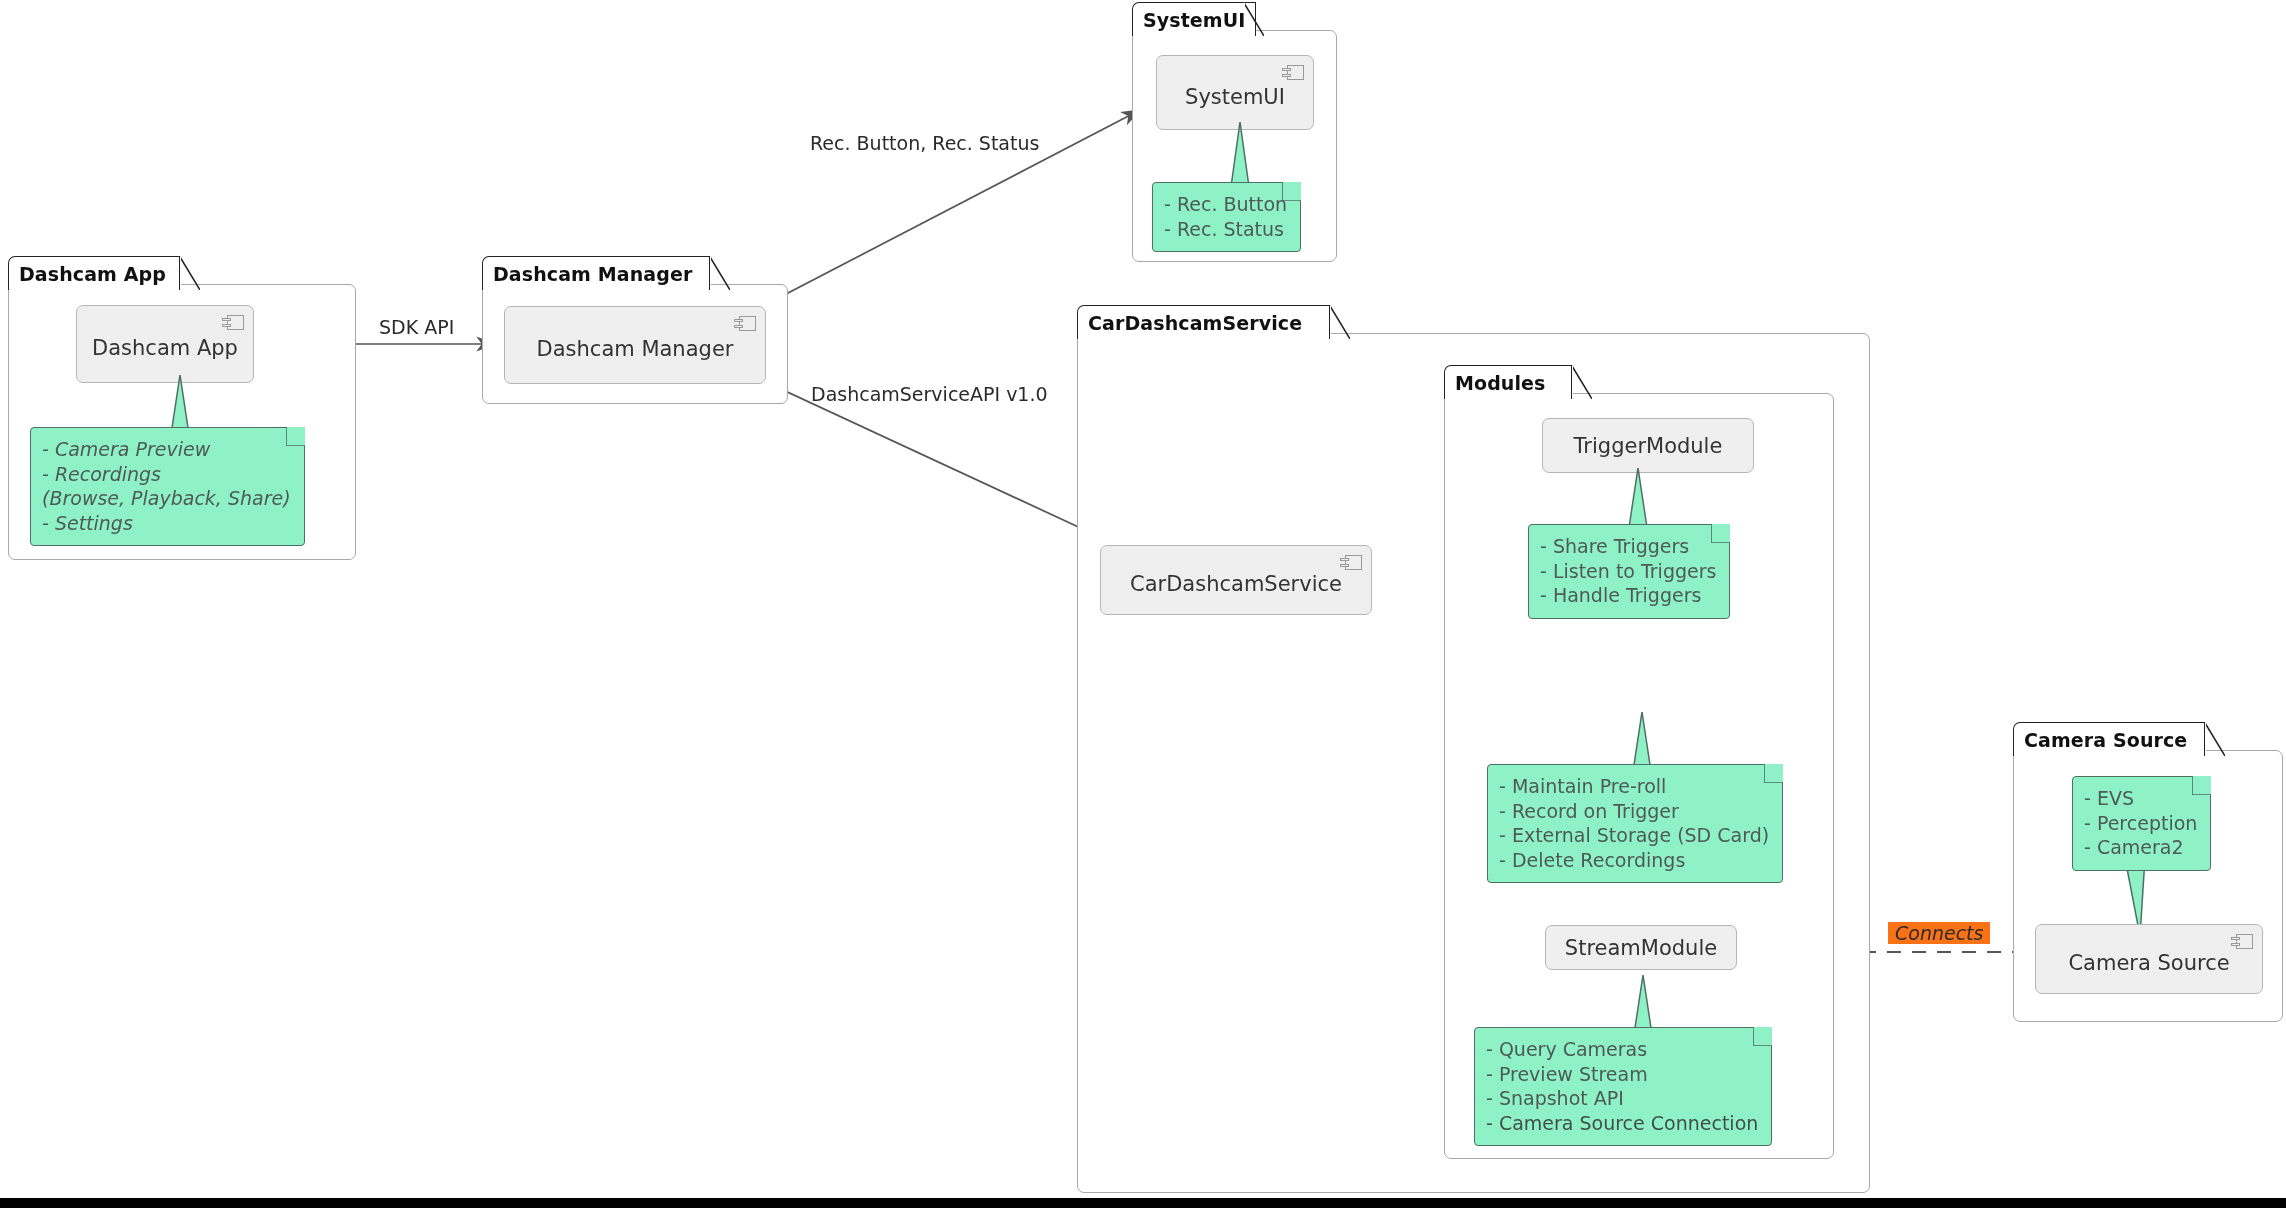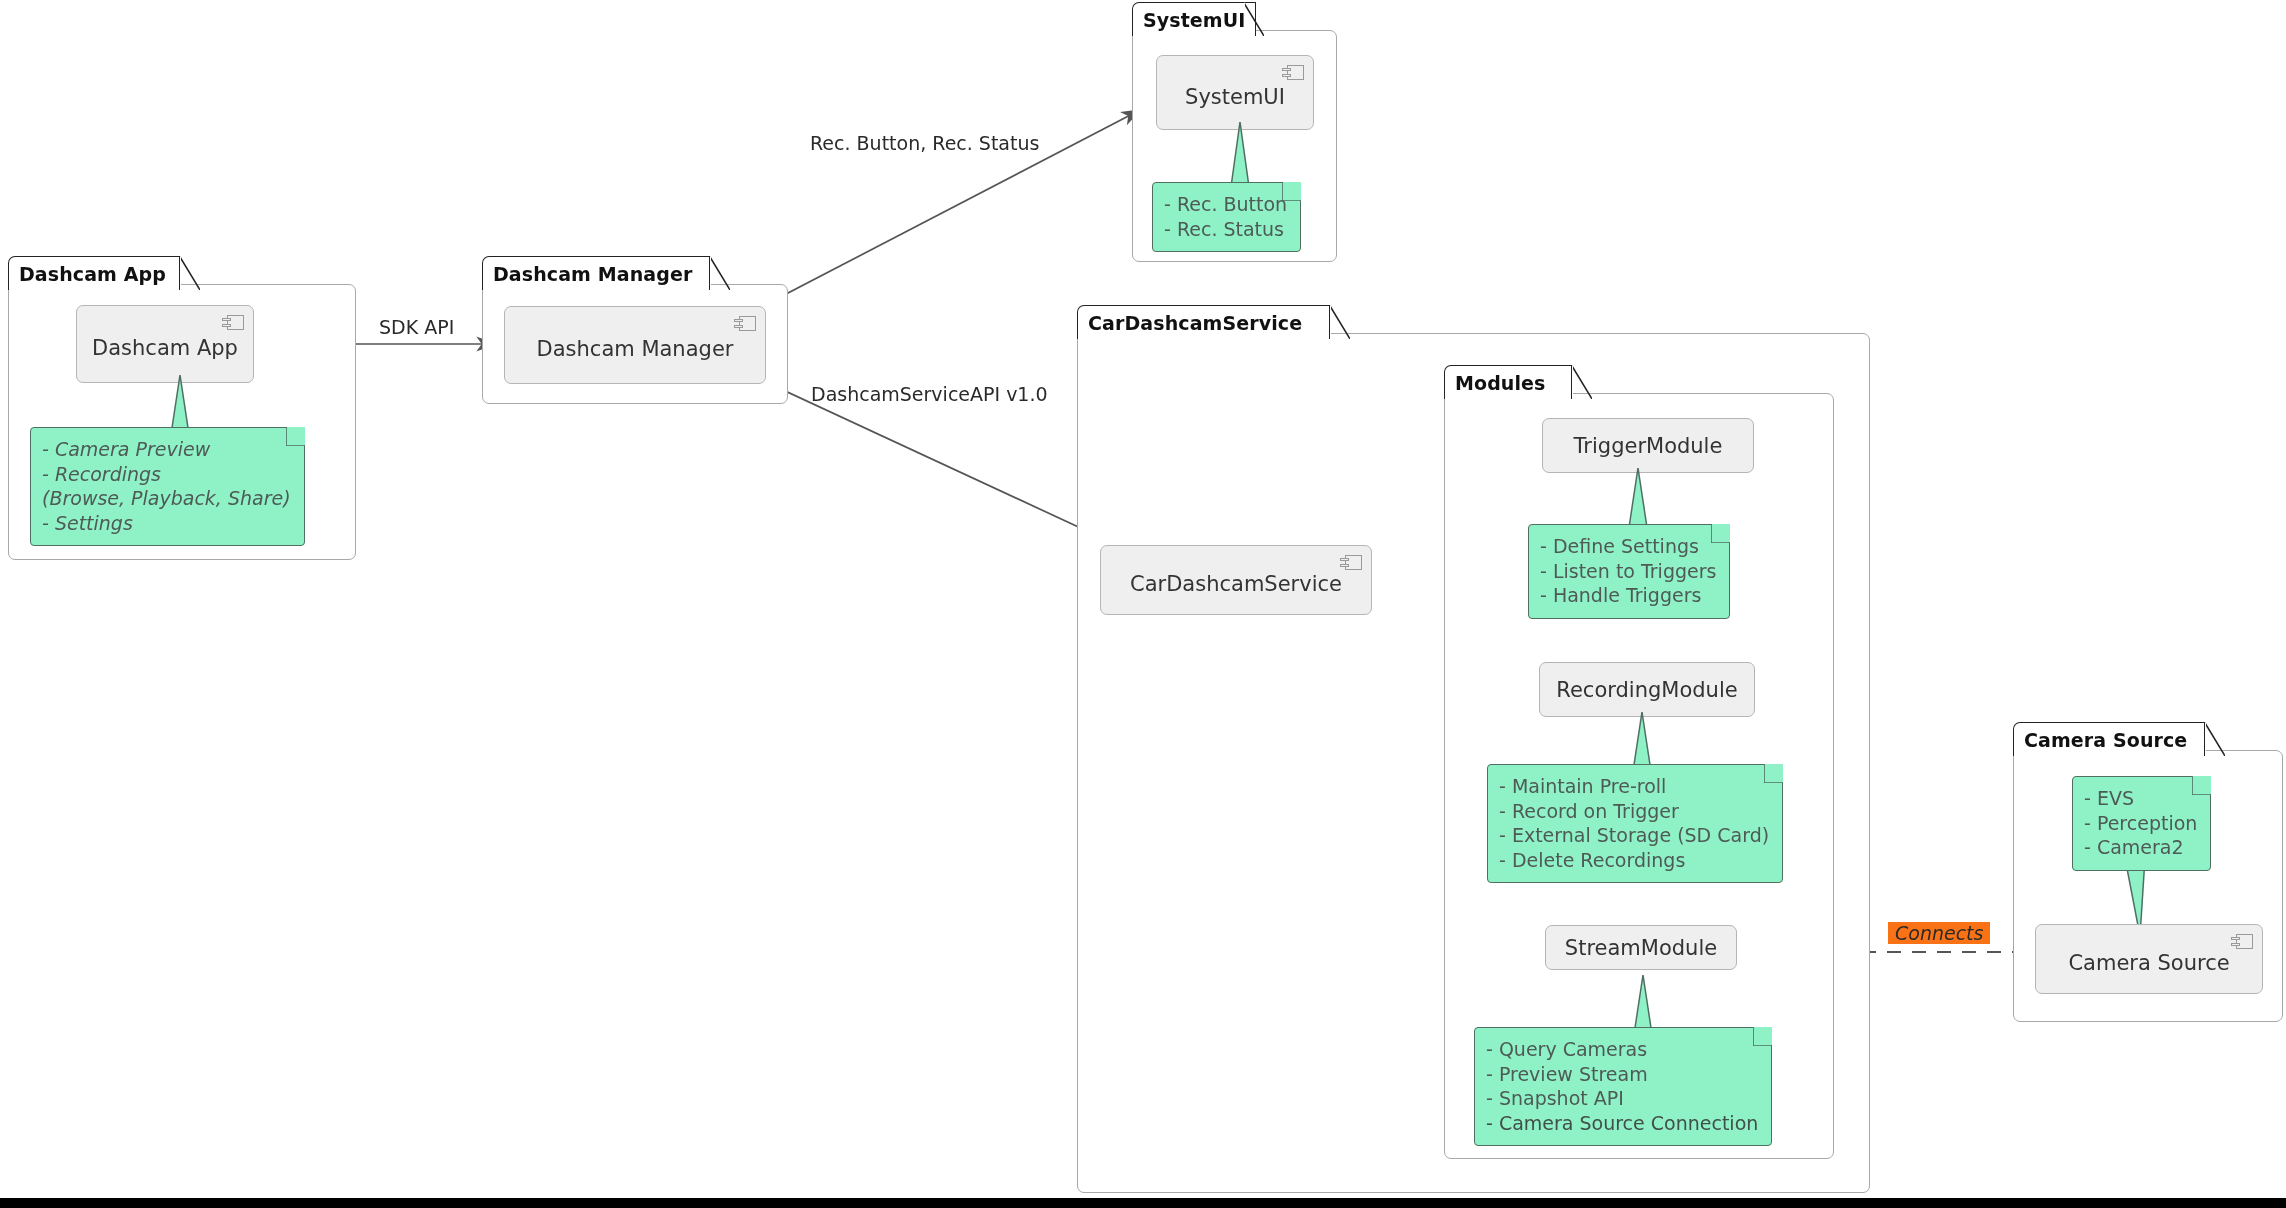--- a/index.html
+++ b/index.html
@@ -295,28 +295,25 @@
     <span class="comp-label" style="padding-top:0;">TriggerModule</span>
   </div>
   <svg style="position:absolute; left:1608px; top:468px; width:60px; height:66px;" viewBox="0 0 60 66">
     <path d="M20,66 L30,0 L40,66 Z" fill="#8ff2c6" stroke="#4f6f63" stroke-width="1.5"></path>
   </svg>
   <div class="note" style="left:1528px; top:524px;">
     <svg class="note-fold" viewBox="0 0 19 19">
       <path d="M0,0 L19,19 L19,0 Z" fill="#8ff2c6"></path>
       <path d="M0,0 L0,19 L19,19" fill="none" stroke="#4f6f63" stroke-width="1.6"></path>
     </svg>
-    <div class="note-line">- Define Settings</div>
+    <div class="note-line">- Share Triggers</div>
     <div class="note-line">- Listen to Triggers</div>
     <div class="note-line">- Handle Triggers</div>
   </div>
 
-  <div class="comp" style="left:1539px; top:662px; width:216px; height:55px;">
-    <span class="comp-label" style="padding-top:0;">RecordingModule</span>
-  </div>
   <svg style="position:absolute; left:1612px; top:712px; width:60px; height:66px;" viewBox="0 0 60 66">
     <path d="M20,66 L30,0 L40,66 Z" fill="#8ff2c6" stroke="#4f6f63" stroke-width="1.5"></path>
   </svg>
   <div class="note" style="left:1487px; top:764px;">
     <svg class="note-fold" viewBox="0 0 19 19">
       <path d="M0,0 L19,19 L19,0 Z" fill="#8ff2c6"></path>
       <path d="M0,0 L0,19 L19,19" fill="none" stroke="#4f6f63" stroke-width="1.6"></path>
     </svg>
     <div class="note-line">- Maintain Pre-roll</div>
     <div class="note-line">- Record on Trigger</div>

